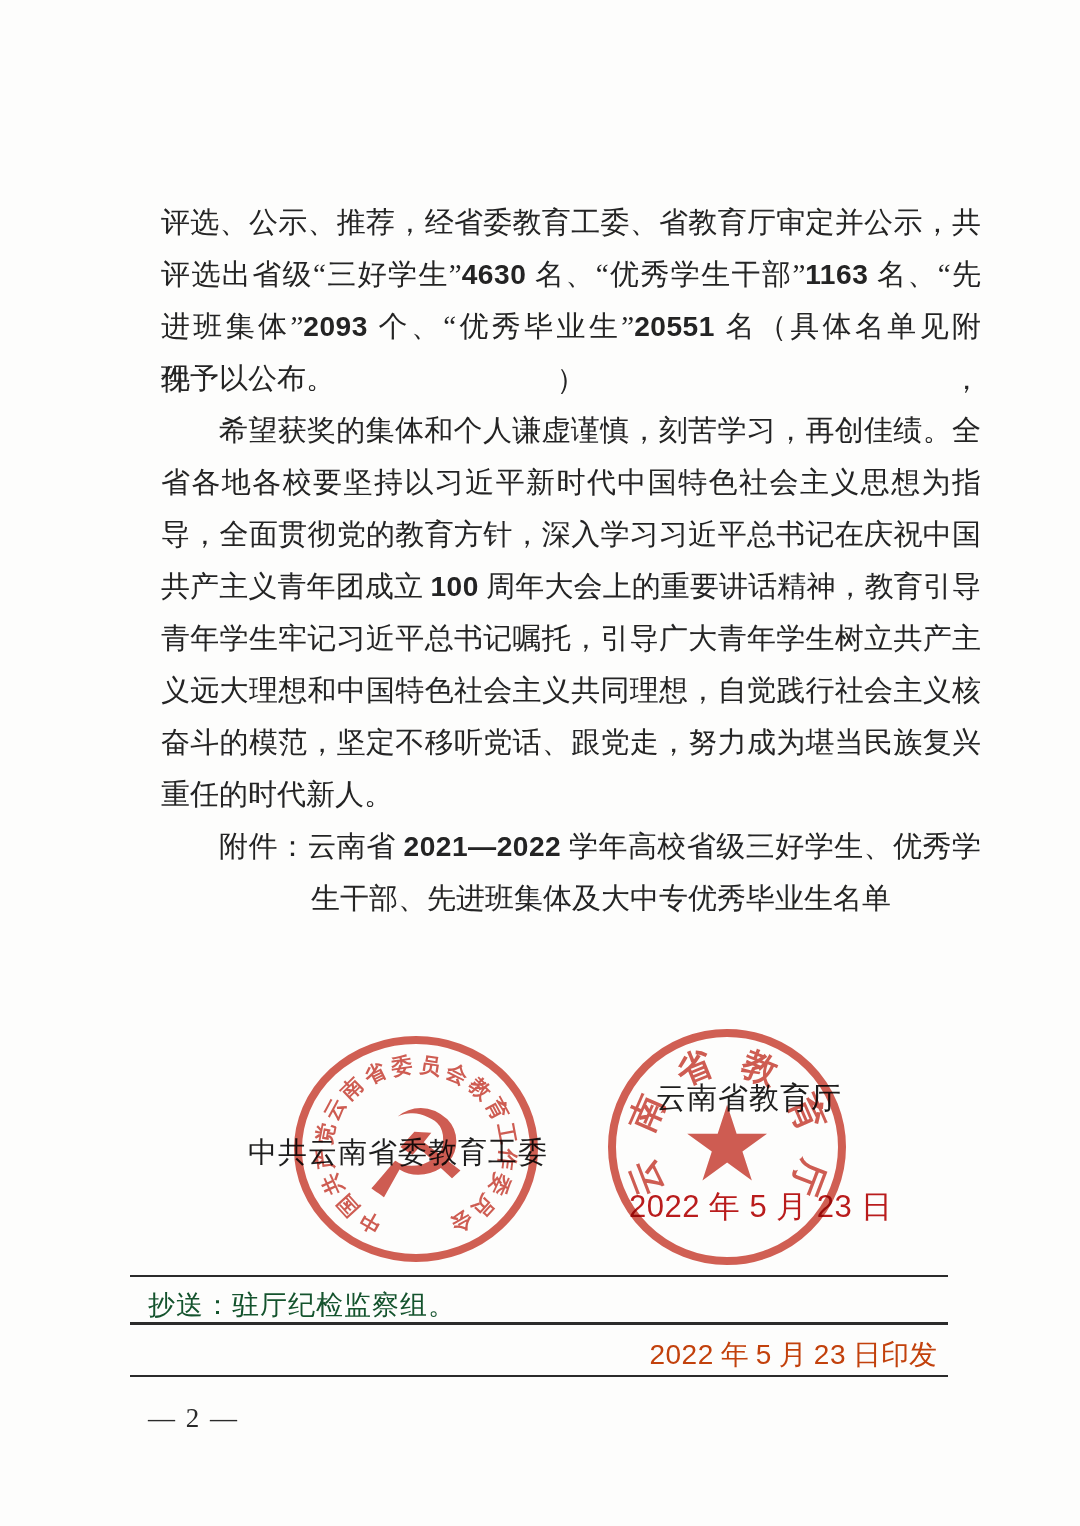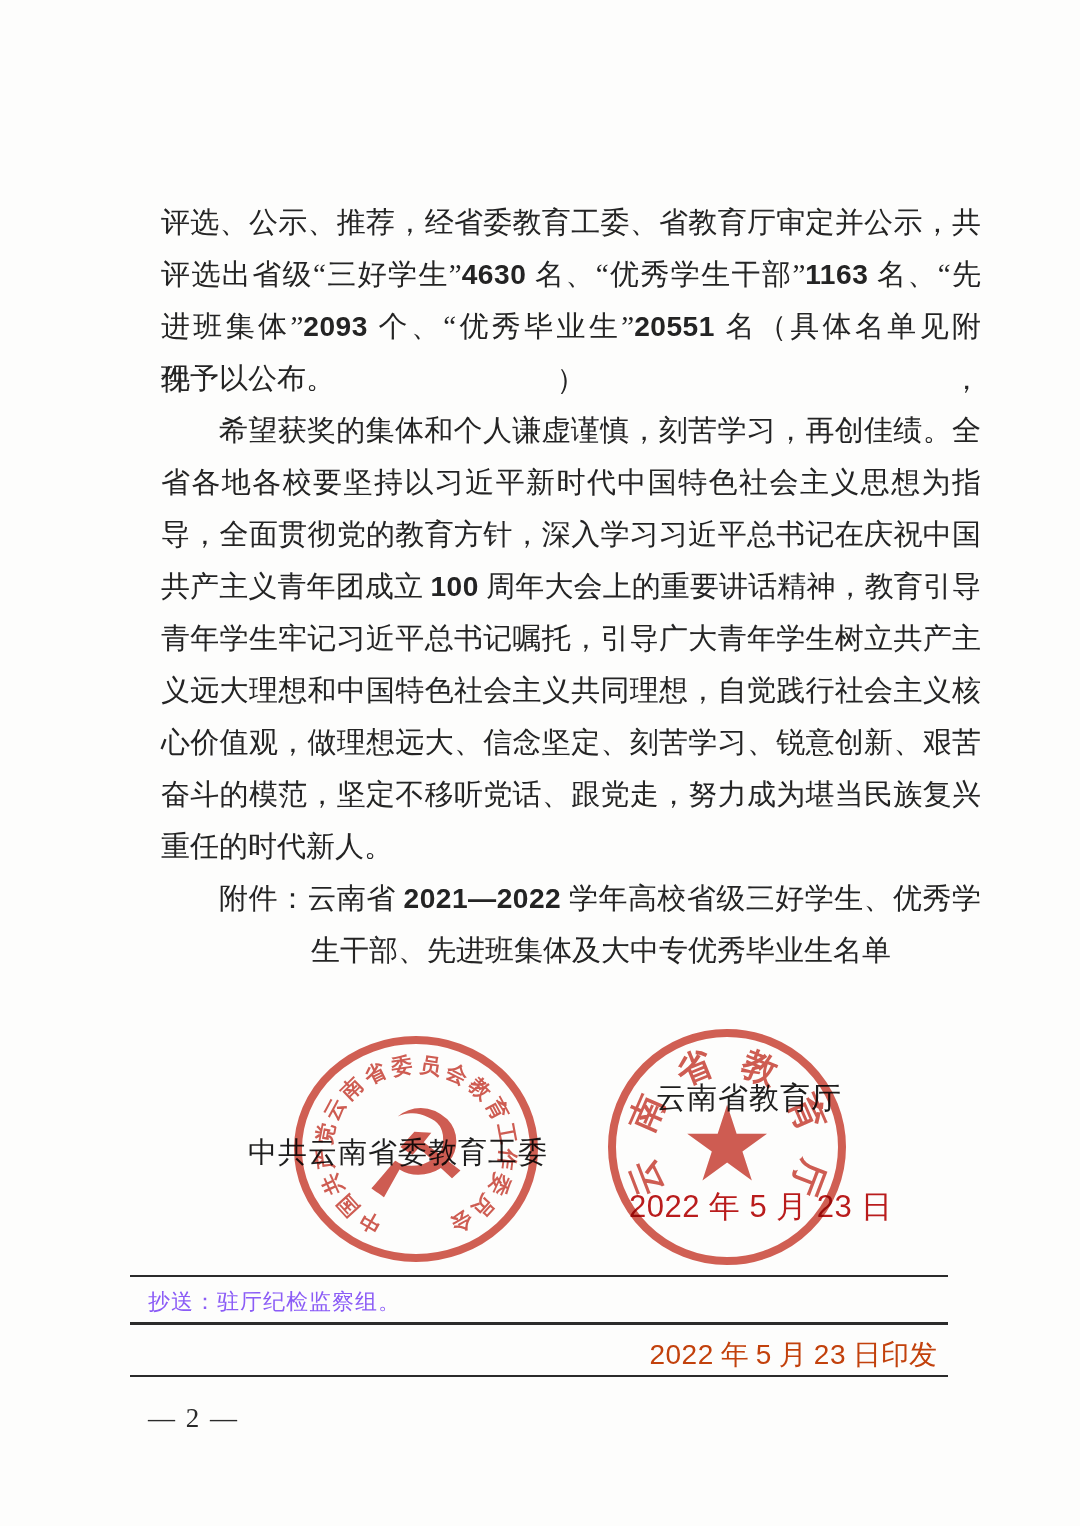--- a/index.html
+++ b/index.html
@@ -59,22 +59,22 @@
     text-anchor:middle;dominant-baseline:central;
   }
   .emblem.hs{font-size:122px;}
   .emblem.star{font-size:104px;}
   
   .rule{position:absolute;left:130px;width:818px;height:2px;background:#2b2b2b;}
   .rule1{top:1275px;}
   .rule2{top:1322px;height:3px;}
   .rule3{top:1375px;height:2px;}
   .cc-line{
-    position:absolute;left:148px;top:1287px;font-size:22px;
-    color:#8b5cf6;letter-spacing:1px;white-space:nowrap;
+    position:absolute;left:148px;top:1287px;font-size:27px;
+    color:#14532d;letter-spacing:1px;white-space:nowrap;
   }
   .issuer{
     position:absolute;left:160px;top:1336px;font-size:27px;
     color:#2a2a2a;letter-spacing:.5px;white-space:nowrap;
   }
   .print-date{
     position:absolute;right:143px;top:1336px;font-size:28px;
     color:#c2410c;white-space:nowrap;text-align:right;
   }
   .page-number{
@@ -91,21 +91,20 @@
       <div class="bline fill" style="text-indent: 0px;">评选、公示、推荐，经省委教育工委、省教育厅审定并公示，共</div>
       <div class="bline fill" style="text-indent: 0px;">评选出省级“三好学生”<span class="num">4630</span> 名、“优秀学生干部”<span class="num">1163</span> 名、“先</div>
       <div class="bline fill" style="text-indent: 0px;">进班集体”<span class="num">2093</span> 个、“优秀毕业生”<span class="num">20551</span> 名（具体名单见附件），</div>
       <div class="bline" style="text-indent: 0px;">现予以公布。</div>
       <div class="bline fill" style="text-indent: 58px;">希望获奖的集体和个人谦虚谨慎，刻苦学习，再创佳绩。全</div>
       <div class="bline fill" style="text-indent: 0px;">省各地各校要坚持以习近平新时代中国特色社会主义思想为指</div>
       <div class="bline fill" style="text-indent: 0px;">导，全面贯彻党的教育方针，深入学习习近平总书记在庆祝中国</div>
       <div class="bline fill" style="text-indent: 0px;">共产主义青年团成立 <span class="num">100</span> 周年大会上的重要讲话精神，教育引导</div>
       <div class="bline fill" style="text-indent: 0px;">青年学生牢记习近平总书记嘱托，引导广大青年学生树立共产主</div>
       <div class="bline fill" style="text-indent: 0px;">义远大理想和中国特色社会主义共同理想，自觉践行社会主义核</div>
-      <div class="bline fill" style="text-indent: 0px;">心价值观，做理想远大、信念坚定、刻苦学习、锐意创新、艰苦</div>
       <div class="bline fill" style="text-indent: 0px;">奋斗的模范，坚定不移听党话、跟党走，努力成为堪当民族复兴</div>
       <div class="bline" style="text-indent: 0px;">重任的时代新人。</div>
       <div class="bline fill" style="text-indent: 58px;">附件：云南省 <span class="num">2021—2022</span> 学年高校省级三好学生、优秀学</div>
       <div class="bline" style="text-indent: 150px;">生干部、先进班集体及大中专优秀毕业生名单</div>
     </div>
 
   <div class="seal-label label-left">中共云南省委教育工委</div>
   <div class="seal-label label-right">云南省教育厅</div>
   <div class="sign-date"><span class="num">2022</span> 年 <span class="num">5</span> 月 <span class="num">23</span> 日</div>
 

